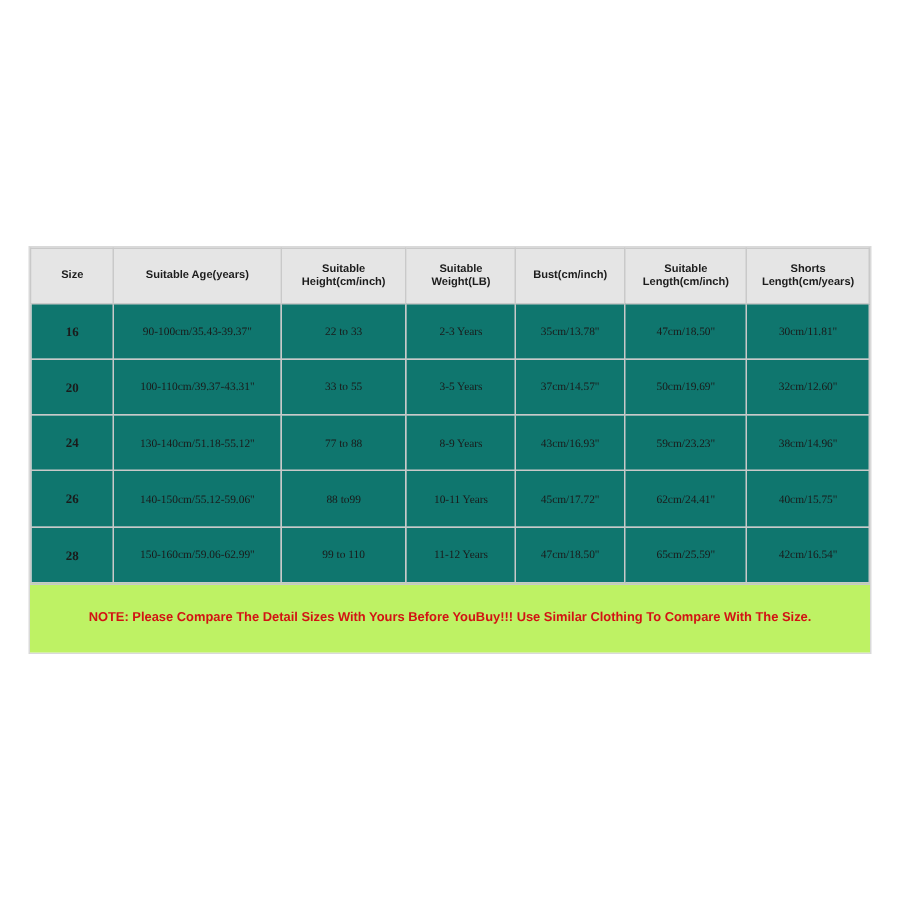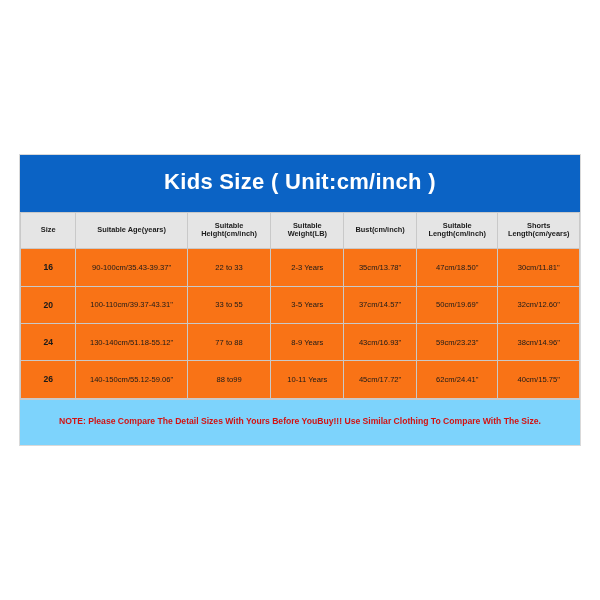--- a/index.html
+++ b/index.html
@@ -53,57 +53,55 @@
   }
   table.size-table thead th {
     background: #e5e5e5;
     color: #1c1c1c;
     font-size: 7.4px;
     font-weight: bold;
     padding: 9px 2px;
     line-height: 1.2;
   }
   table.size-table tbody td {
-    background: #f97316;
+    background: #0f766e;
     color: #1a1a1a;
     font-size: 7.6px;
     padding: 13px 2px;
     line-height: 1.2;
+    font-family: Liberation Serif, serif;
   }
   table.size-table tbody td.col-size {
     font-weight: bold;
     font-size: 8.6px;
   }
   col.c0 { width: 10.2%; }
   col.c1 { width: 20.5%; }
   col.c2 { width: 15.4%; }
   col.c3 { width: 13.4%; }
   col.c4 { width: 13.4%; }
   col.c5 { width: 15.0%; }
   col.c6 { width: 15.0%; }
   .note {
-    background: #7dd3fc;
+    background: #bef264;
     color: #d21313;
     font-size: 8.6px;
     font-weight: bold;
     text-align: center;
     padding: 16px 10px 18px 10px;
     line-height: 1.3;
     border-top: 1px solid #c9c9c9;
   }
 </style>
 </head>
 <body>
 
 <div class="page">
   <div class="card">
 
-    <div class="title-bar">
-      <div class="title-text">Kids Size ( Unit:cm/inch )</div>
-    </div>
 
     <table class="size-table">
       <colgroup>
         <col class="c0">
           <col class="c1">
           <col class="c2">
           <col class="c3">
           <col class="c4">
           <col class="c5">
           <col class="c6">
@@ -149,19 +147,28 @@
         </tr>
         <tr>
           <td class="col-size">26</td>
           <td>140-150cm/55.12-59.06"</td>
           <td>88 to99</td>
           <td>10-11 Years</td>
           <td>45cm/17.72"</td>
           <td>62cm/24.41"</td>
           <td>40cm/15.75"</td>
         </tr>
+        <tr>
+          <td class="col-size">28</td>
+          <td>150-160cm/59.06-62.99"</td>
+          <td>99 to 110</td>
+          <td>11-12 Years</td>
+          <td>47cm/18.50"</td>
+          <td>65cm/25.59"</td>
+          <td>42cm/16.54"</td>
+        </tr>
       </tbody>
     </table>
 
     <div class="note">NOTE: Please Compare The Detail Sizes With Yours Before YouBuy!!! Use Similar Clothing To Compare With The Size.</div>
 
   </div>
 </div>
 
 </body></html>

